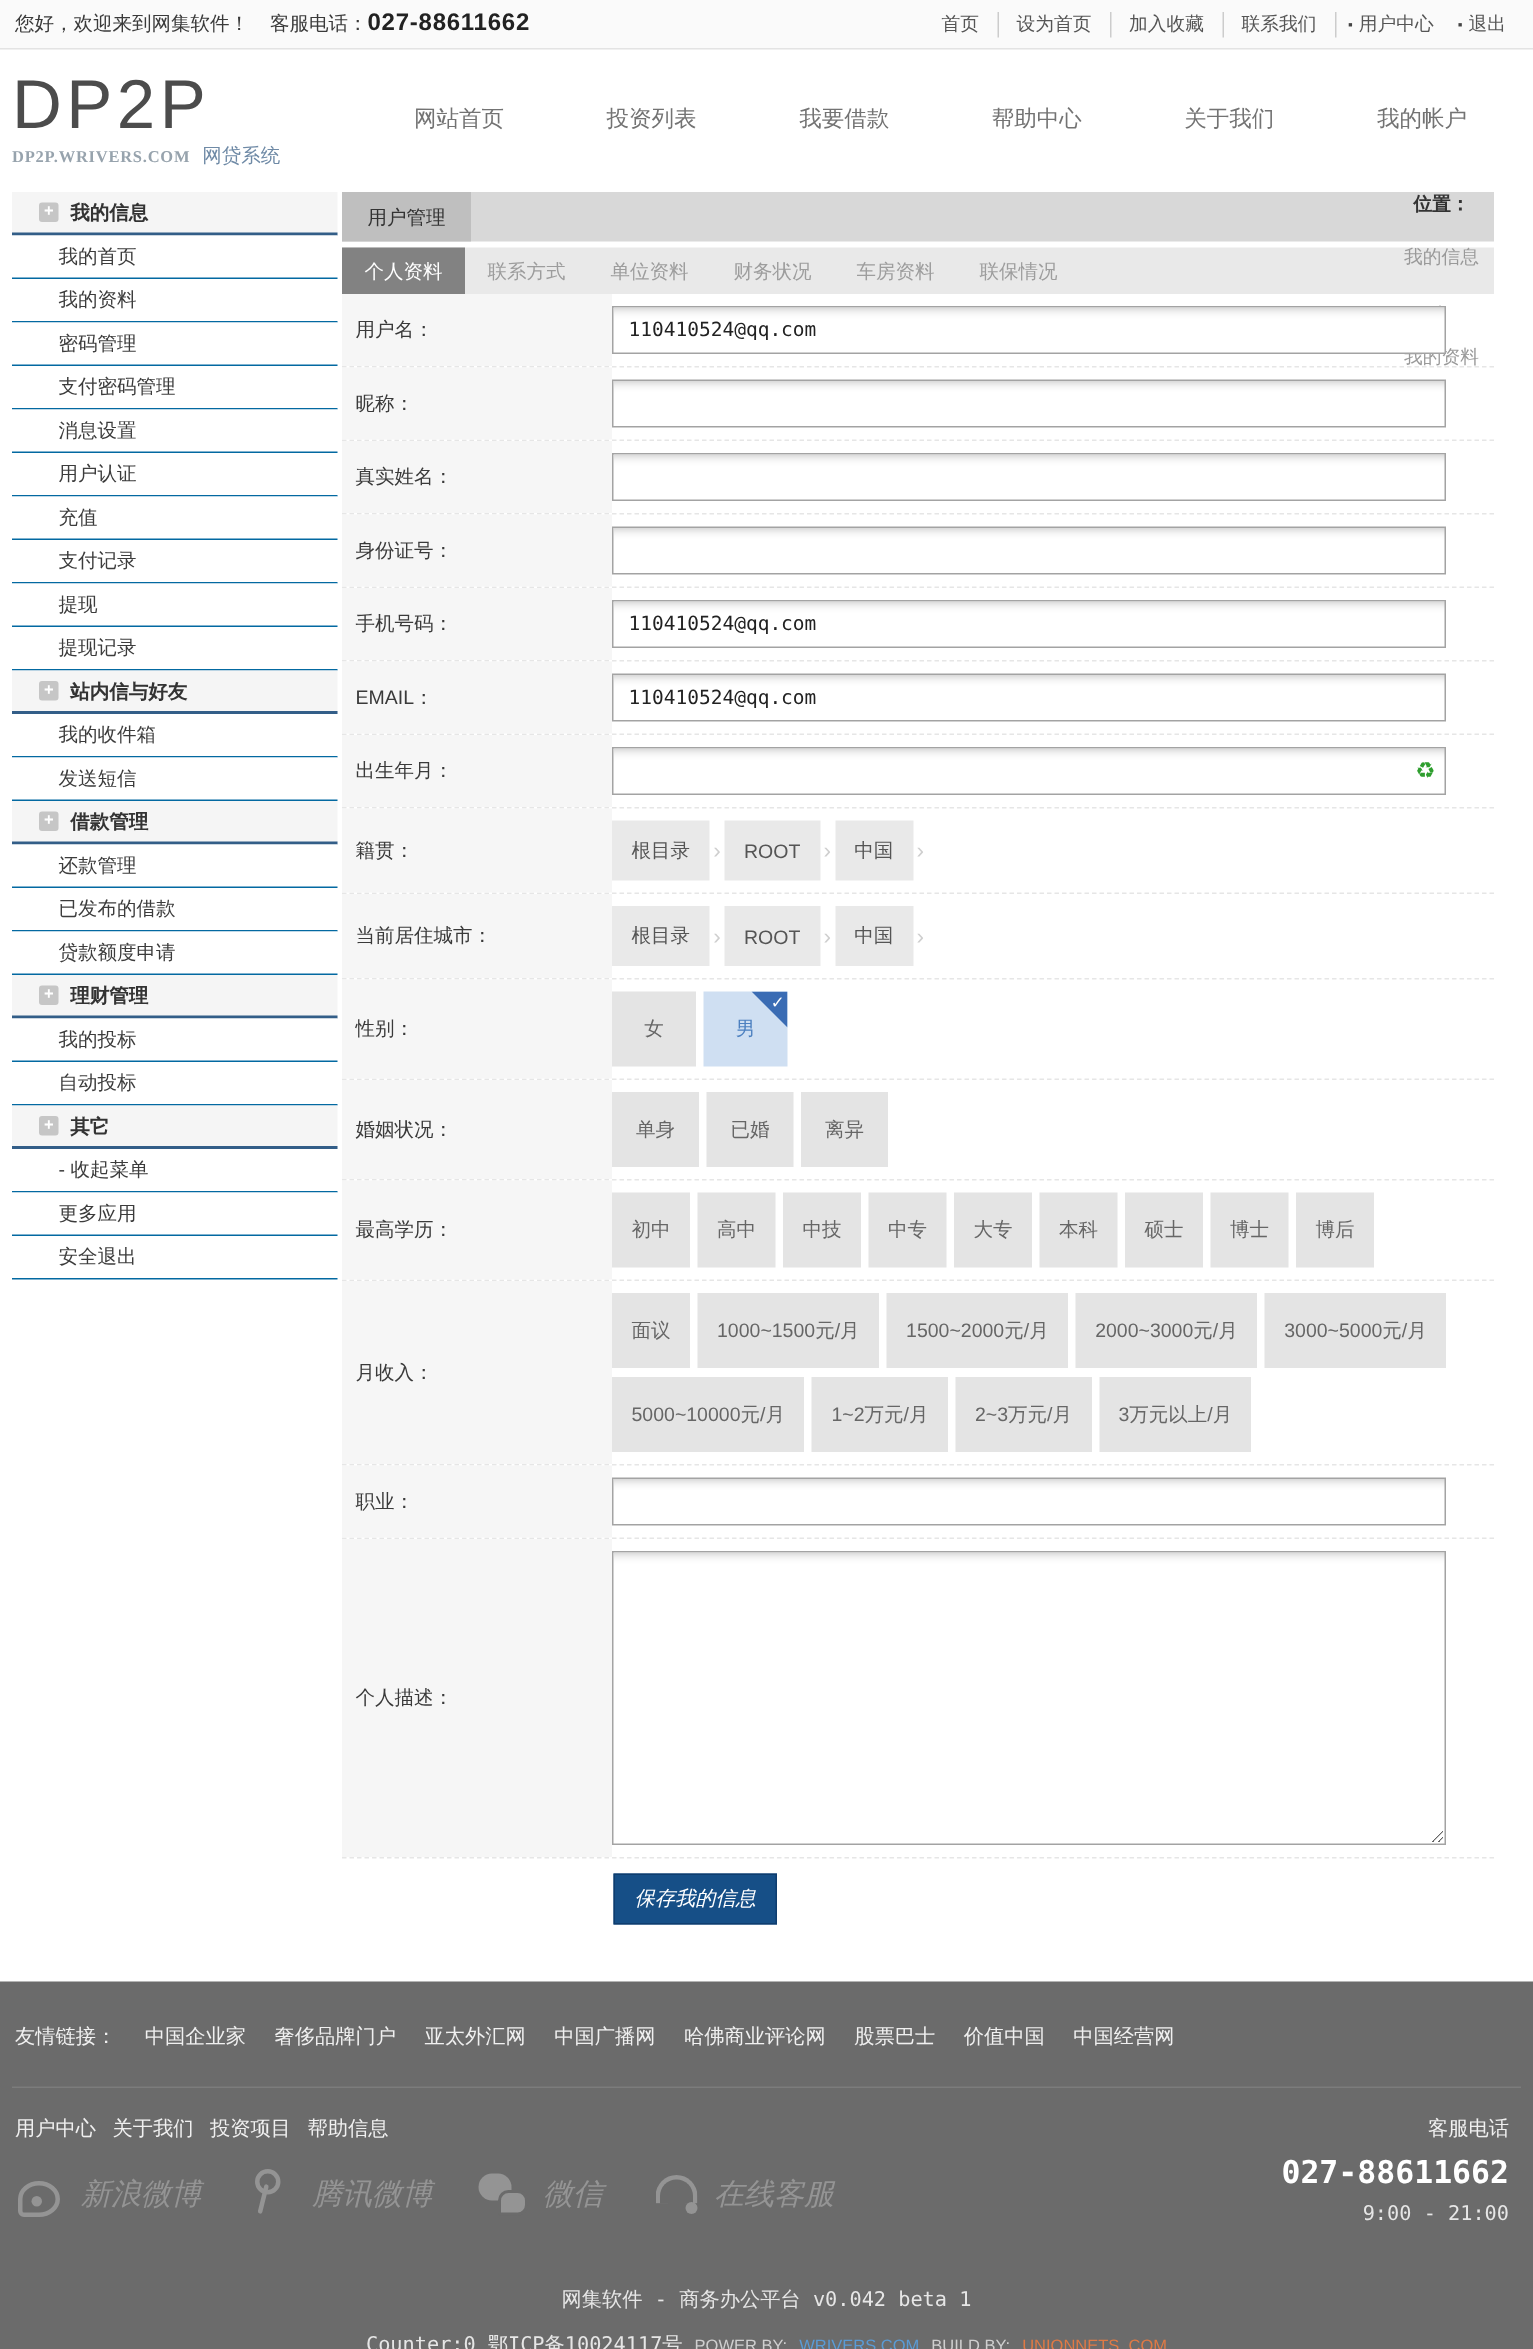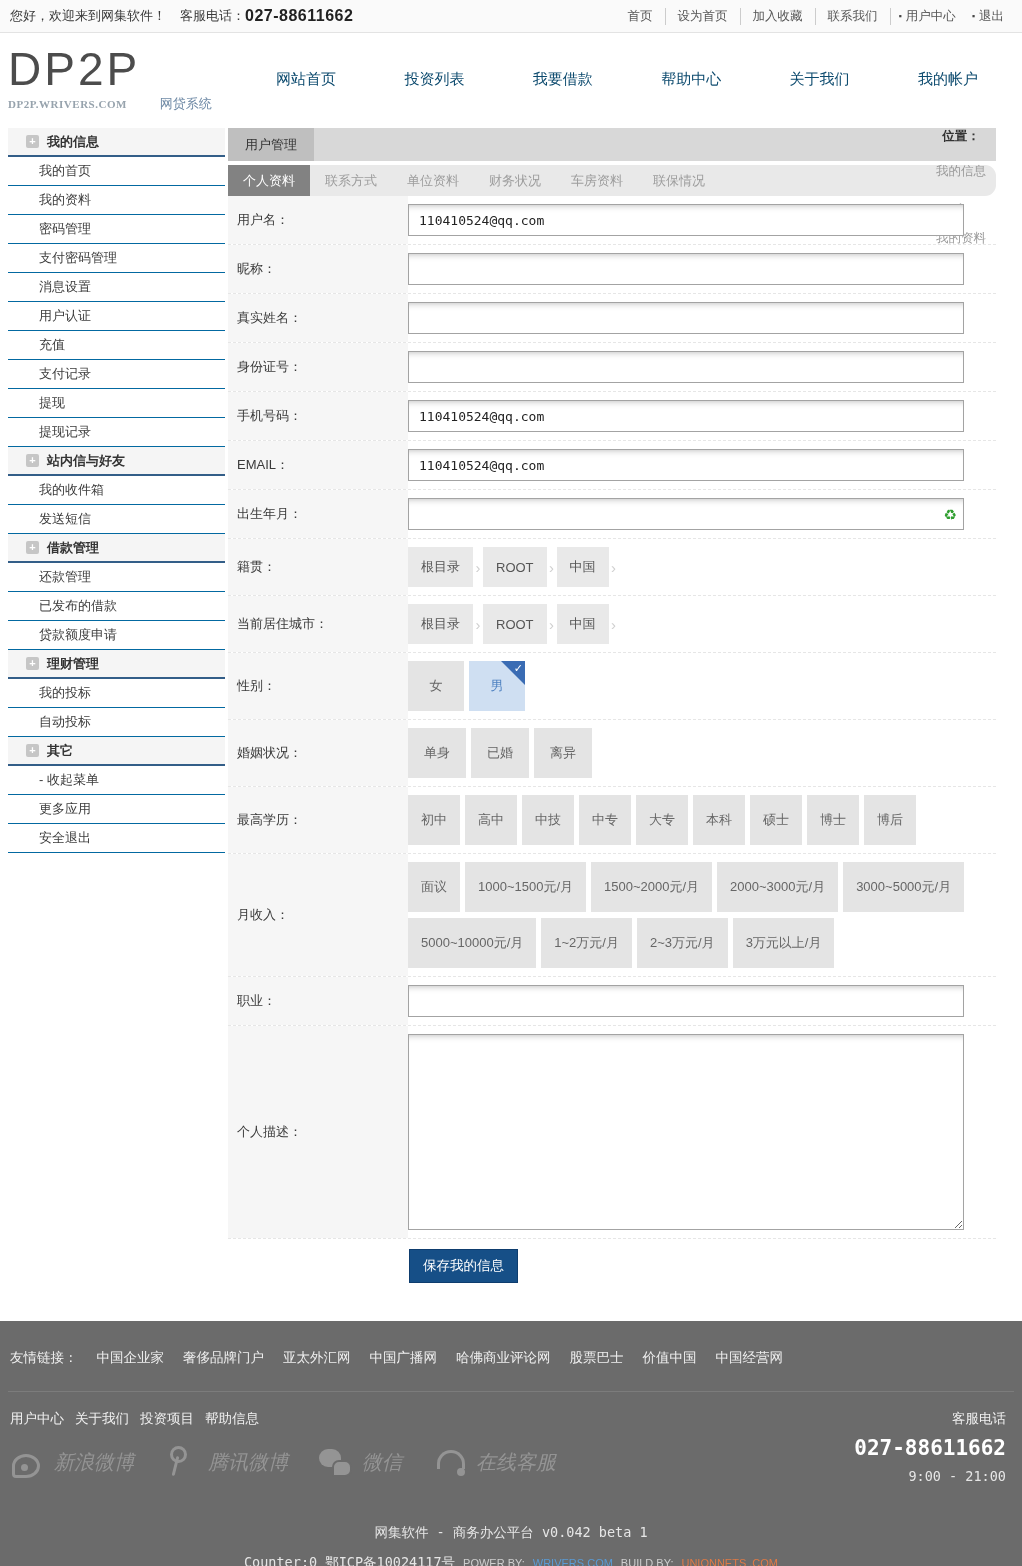--- a/index.html
+++ b/index.html
@@ -19,23 +19,23 @@
   .tb-link { font-size:12.5px; color:#555; padding:0 12px; border-right:1px solid #ccc; cursor:pointer; }
   .tb-ulink { font-size:12.5px; color:#555; padding:0 8px; cursor:pointer; display:flex; align-items:center; gap:4px;}
   .tb-ulink .sq { font-size:9px; color:#444; }
   
   .header { height:92px; display:flex; align-items:center; padding:0 26px 0 8px; }
   .logo-block { width:238px; }
   .logo-main { font-size:46px; font-weight:200; color:#4c4c4c; letter-spacing:3px; line-height:1.05;
     font-family:"Liberation Sans","DejaVu Sans",sans-serif; }
   .logo-sub { margin-top:2px; display:flex; align-items:baseline; gap:8px; }
   .logo-domain { font-size:11px; font-weight:bold; color:#97a3ad; font-family:"Liberation Serif","DejaVu Serif",serif; letter-spacing:.5px;}
-  .logo-tag { font-size:13px; color:#6f8aa6;margin-left:25px; }
+  .logo-tag { font-size:13px; color:#6f8aa6; }
   .mainnav { flex:1; display:flex; justify-content:space-between; padding:0 18px 0 30px; }
-  .nav-item { font-size:15px; color:#0c4a6e; cursor:pointer; }
+  .nav-item { font-size:15px; color:#737373; cursor:pointer; }
   
   .wrap { display:flex; align-items:flex-start; padding:3px 26px 0 8px; gap:3px; }
   
   .sidebar { width:217px; flex:0 0 217px; }
   .menu-row { height:29px; display:flex; align-items:center; background:#fff;
     border-bottom:1px solid #0369a1; cursor:pointer; }
   .menu-row.header { background:#f5f5f5; border-bottom:2px solid #335e88; font-weight:bold; }
   .menu-row .plus { width:13px; height:13px; margin:0 8px 0 10px; background:#c6c6c6;
     color:#fff; font-size:11px; line-height:13px; text-align:center; border-radius:2px; }
   .menu-row.item .plus { visibility:hidden; }
@@ -43,21 +43,21 @@
   .menu-row.header .mlabel { color:#333; }
   
   .content { flex:1; min-width:0; }
   .panel-head { height:33px; background:#d8d8d8; display:flex; align-items:stretch; }
   .panel-title { background:#bfbfbf; padding:0 17px; line-height:33px; font-size:13px; color:#333; }
   .crumb { margin-left:auto; display:flex; align-items:center; gap:18px; padding-right:10px;
     font-size:12.5px; color:#999;flex-direction:column; }
   .crumb .b { color:#333; font-weight:bold; }
   .crumb .sep { color:#bbb; }
   .crumb .clink { color:#999; cursor:pointer; }
-  .tabbar { margin-top:4px; height:31px; background:#e9e9e9; display:flex;border-radius:11px; }
+  .tabbar { margin-top:4px; height:31px; background:#e9e9e9; display:flex; }
   .tab { line-height:31px; padding:0 15px; font-size:13px; color:#9d9d9d; cursor:pointer; }
   .tab.active { background:#828282; color:#fff; }
   
   .frow { display:flex; border-bottom:1px dashed #e6e6e6; }
   .flabel { width:180px; flex:0 0 180px; background:#f6f6f6; display:flex; align-items:center;
     padding-left:9px; font-size:13px; color:#3a3a3a; }
   .ffield { width:556px; padding:8px 0; display:flex; align-items:center; position:relative; }
   .tinput { width:556px; height:32px; border:1px solid #a3a3a3; background:#fff; padding:0 10px;
     font-family:"DejaVu Sans Mono","Liberation Mono",monospace; font-size:13px; color:#222;
     box-shadow:inset 0 7px 7px -7px rgba(0,0,0,.3); }
@@ -81,21 +81,21 @@
   .gopt.selected .corner { display:block; }
   .mopt { width:58px; padding:16px 0; text-align:center; }
   .eopt { padding:16px 0; width:52px; text-align:center; }
   .income-field { flex-direction:column; align-items:flex-start; gap:6px; }
   .tarea { width:556px; height:196px; border:1px solid #a3a3a3; resize:both;
     box-shadow:inset 0 7px 7px -7px rgba(0,0,0,.3);
     font-family:"DejaVu Sans Mono","Liberation Mono",monospace; font-size:13px; padding:6px 8px; }
   .desc-field { align-items:flex-start; }
   .saverow { padding:10px 0 32px 181px; }
   .savebtn { background:#164f87; border:1px solid #0e3d6e; color:#fff; font-size:13.5px;
-    padding:7px 13px; cursor:pointer; font-family:inherit; }
+    padding:7px 13px; cursor:pointer; font-family:inherit;font-style:italic; }
   
   .footer { margin-top:6px; background:#6b6b6b; color:#e6e6e6; padding-top:28px; }
   .friends { display:flex; align-items:flex-start; gap:19px; padding:0 10px; font-size:13.5px; }
   .friends .flabel2 { color:#f0f0f0; }
   .flink { color:#f0f0f0; cursor:pointer; }
   .fdiv { border:none; border-top:1px solid #7c7c7c; margin:24px 8px 0; }
   .fmain { display:flex; justify-content:space-between; padding:18px 16px 0 10px; }
   .fnav { display:flex; gap:11px; font-size:13.5px; }
   .fnav-link { color:#f0f0f0; cursor:pointer; }
   .socials { margin-top:16px; display:flex; align-items:center; gap:30px; }

